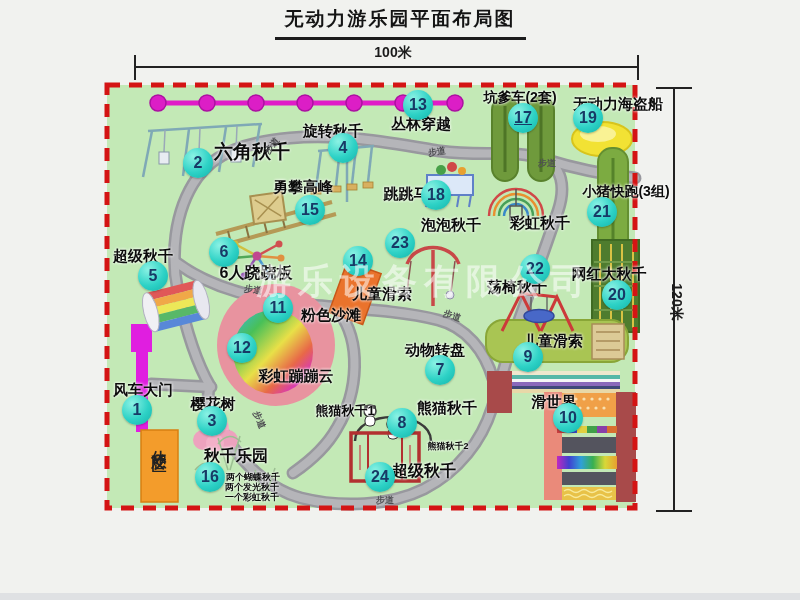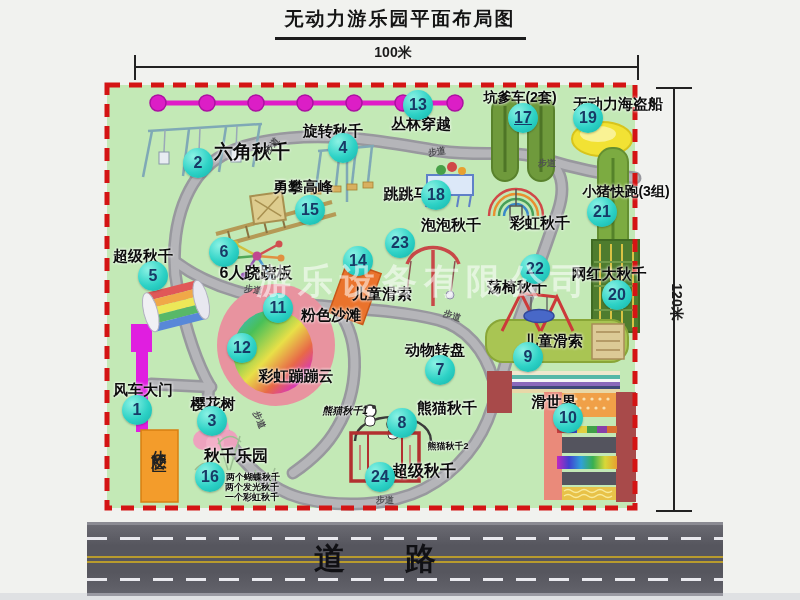--- a/index.html
+++ b/index.html
@@ -384,38 +384,31 @@
       <div class="badge" style="left: 617px; top: 295px;">20</div>
       <div class="map-label" style="left: 626px; top: 192px; font-size: 14px;">小猪快跑(3组)</div>
       <div class="badge" style="left: 602px; top: 212px;">21</div>
       <div class="map-label" style="left: 517px; top: 287px; font-size: 15px;">荡椅秋千</div>
       <div class="badge" style="left: 535px; top: 269px;">22</div>
       <div class="map-label" style="left: 451px; top: 225px; font-size: 15px;">泡泡秋千</div>
       <div class="badge" style="left: 400px; top: 243px;">23</div>
       <div class="map-label" style="left: 424px; top: 471px; font-size: 16px;">超级秋千</div>
       <div class="badge" style="left: 380px; top: 477px;">24</div>
       <div class="map-label" style="left: 540px; top: 223px; font-size: 15px;">彩虹秋千</div>
-      <div class="map-label" style="left: 345px; top: 411px; font-size: 10px; font-style: italic;">熊猫秋千1</div>
+      <div class="map-label" style="left: 345px; top: 411px; font-size: 13px;">熊猫秋千1</div>
       <div class="map-label" style="left: 448px; top: 446px; font-size: 9px;">熊猫秋千2</div>
       <div class="map-label" style="left: 253px; top: 477px; font-size: 9px;">两个蝴蝶秋千</div>
       <div class="map-label" style="left: 252px; top: 487px; font-size: 9px;">两个发光秋千</div>
       <div class="map-label" style="left: 252px; top: 497px; font-size: 9px;">一个彩虹秋千</div>
       <div class="walk-label" style="left: 272px; top: 146px; font-size: 9px; transform: translate(-50%, -50%) rotate(-50deg);">步道</div>
       <div class="walk-label" style="left: 437px; top: 152px; font-size: 9px; transform: translate(-50%, -50%) rotate(-8deg);">步道</div>
       <div class="walk-label" style="left: 547px; top: 163px; font-size: 9px; transform: translate(-50%, -50%) rotate(0deg);">步道</div>
       <div class="walk-label" style="left: 253px; top: 290px; font-size: 9px; transform: translate(-50%, -50%) rotate(8deg);">步道</div>
       <div class="walk-label" style="left: 452px; top: 316px; font-size: 9px; transform: translate(-50%, -50%) rotate(18deg);">步道</div>
       <div class="walk-label" style="left: 259px; top: 420px; font-size: 9px; transform: translate(-50%, -50%) rotate(68deg);">步道</div>
       <div class="walk-label" style="left: 385px; top: 500px; font-size: 9px; transform: translate(-50%, -50%) rotate(0deg);">步道</div>
     </div>
 
   <div class="wm" id="wm-company">游乐设备有限公司</div>
 
-  <div id="road">
-    <div class="lane top"></div>
-    <div class="yline y1"></div>
-    <div class="yline y2"></div>
-    <div class="lane bot"></div>
-    <div id="road-label">道路</div>
-  </div>
   <div id="below-road"></div>
 
 </div>
 
 </body></html>

